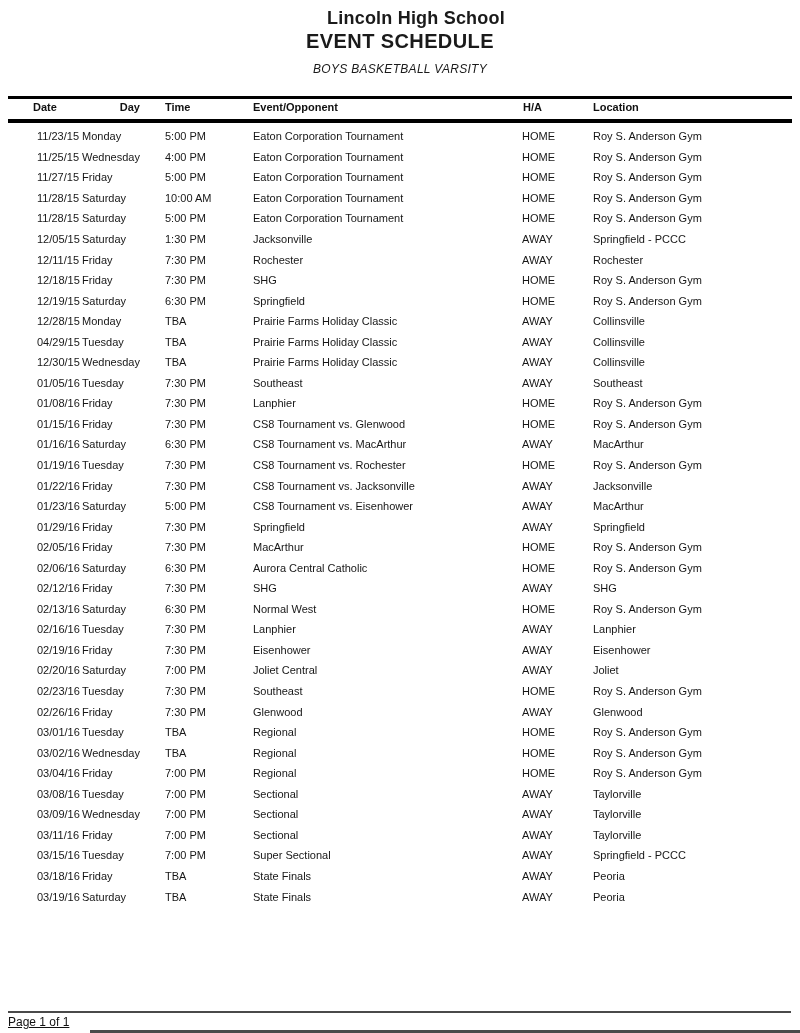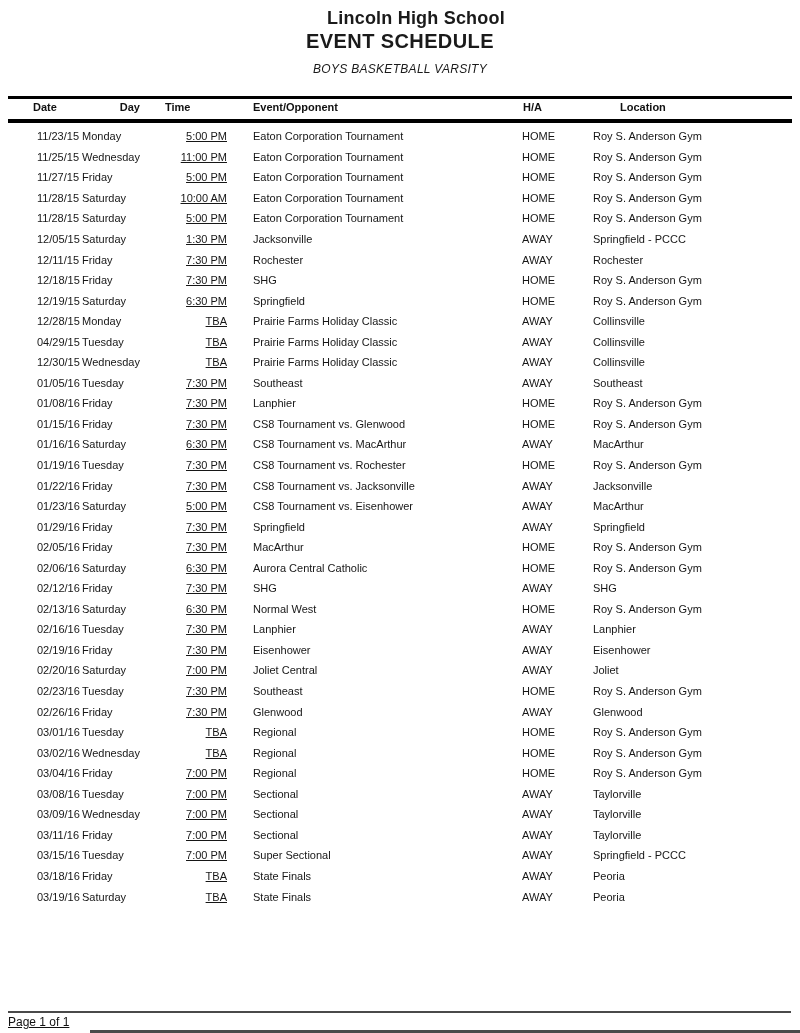--- a/index.html
+++ b/index.html
@@ -21,28 +21,28 @@
   .rule-header { left: 8px; right: 8px; top: 119px; height: 4px; }
 
   .thead { position: absolute; top: 101px; left: 0; width: 800px; height: 16px;
            font-size: 11px; font-weight: bold; color: #111; }
   .th { position: absolute; white-space: nowrap; }
   .th-date     { left: 33px; }
   .th-day      { left: 93px; width: 47px; text-align: right; }
   .th-time     { left: 165px; }
   .th-event    { left: 253px; }
   .th-ha       { left: 523px; }
-  .th-location { left: 620px; }
+  .th-location { left: 593px; }
 
   .rows { position: absolute; top: 126px; left: 0; width: 800px; }
   .row { position: relative; height: 20.55px; font-size: 11px; color: #161616; }
   .c { position: absolute; top: 50%; transform: translateY(-50%); white-space: nowrap; }
   .c-date     { left: 37px; }
   .c-day      { left: 82px; }
-  .c-time     { left: 165px; width: 62px; text-align: right; text-decoration: underline; }
+  .c-time     { left: 165px; width: 62px; text-align: left; }
   .c-event    { left: 253px; }
   .c-ha       { left: 522px; }
   .c-location { left: 593px; }
 
   .footer-rule { position: absolute; left: 8px; right: 9px; top: 1011px; height: 2px; background: #4a4a4a; }
   .page-label  { position: absolute; left: 8px; top: 1015px; font-size: 12px; color: #111; text-decoration: underline; }
   .bottom-edge { position: absolute; left: 90px; right: 0; bottom: 0; height: 3px; background: #4a4a4a; }
 </style>
 </head>
 <body>
@@ -67,21 +67,21 @@
     <span class="c c-date">11/23/15</span>
     <span class="c c-day">Monday</span>
     <span class="c c-time">5:00 PM</span>
     <span class="c c-event">Eaton Corporation Tournament</span>
     <span class="c c-ha">HOME</span>
     <span class="c c-location">Roy S. Anderson Gym</span>
   </div>
     <div class="row">
     <span class="c c-date">11/25/15</span>
     <span class="c c-day">Wednesday</span>
-    <span class="c c-time">11:00 PM</span>
+    <span class="c c-time">4:00 PM</span>
     <span class="c c-event">Eaton Corporation Tournament</span>
     <span class="c c-ha">HOME</span>
     <span class="c c-location">Roy S. Anderson Gym</span>
   </div>
     <div class="row">
     <span class="c c-date">11/27/15</span>
     <span class="c c-day">Friday</span>
     <span class="c c-time">5:00 PM</span>
     <span class="c c-event">Eaton Corporation Tournament</span>
     <span class="c c-ha">HOME</span>

